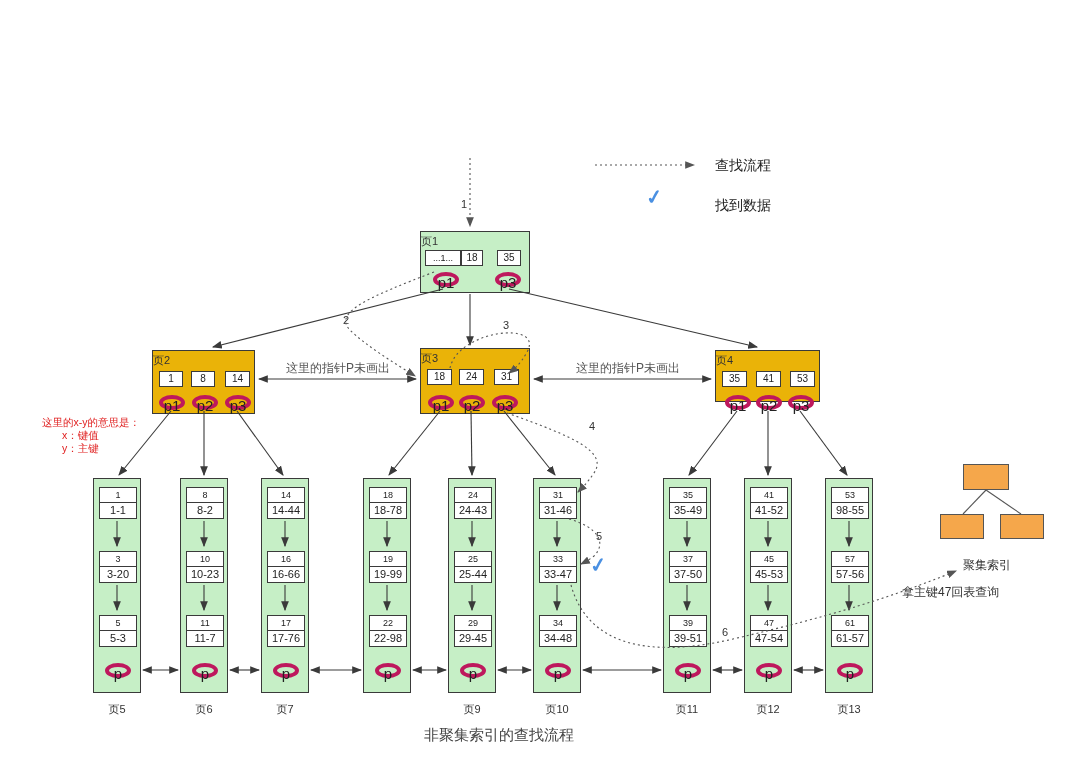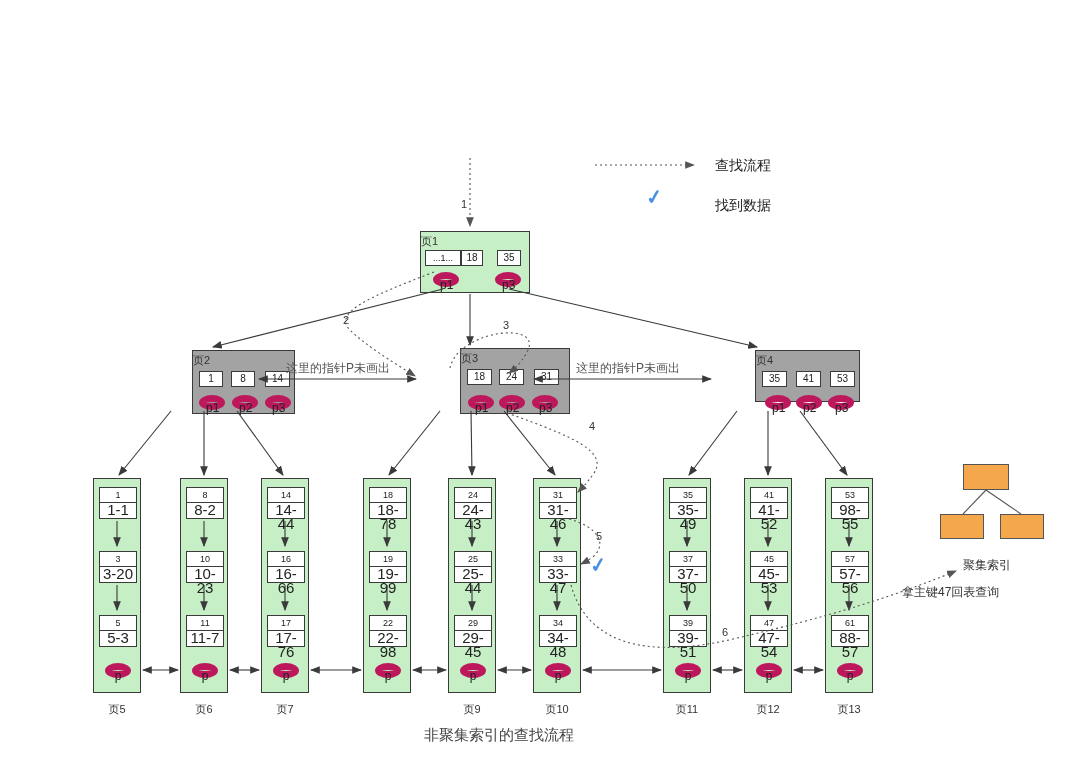--- a/index.html
+++ b/index.html
@@ -2,32 +2,32 @@
 <html><head>
 <meta charset="utf-8">
 <style>
   * { margin:0; padding:0; box-sizing:border-box; }
   html,body { background:#fff; font-family:"Liberation Sans", sans-serif; }
   .canvas { position:relative; width:1080px; height:784px; background:#fff; overflow:hidden; }
   .overlay { position:absolute; left:0; top:0; z-index:5; pointer-events:none; }
 
   .node { position:absolute; border:1px solid #3a3a3a; z-index:2; }
   .root-node { background:#c6efc6; }
-  .internal { background:#a3a3a3;margin-left:40px; }
+  .internal { background:#eab308; }
   .node-title { position:absolute; top:2px; left:0; right:0; font-size:11px; color:#333; }
   .kbox { position:absolute; height:16px; line-height:14px; background:#fff; border:1px solid #3a3a3a;
           text-align:center; font-size:10px; color:#222; overflow:hidden; }
-  .pell { position:absolute; width:26px; height:15px; line-height:13px; border:7px solid #be185d;
-          border-radius:50%; text-align:center; font-size:12px; color:#222; }
+  .pell { position:absolute; width:26px; height:15px; line-height:13px; border:4px solid #be185d;
+          border-radius:50%; text-align:center; font-size:15px; color:#222; }
 
   .leaf { position:absolute; top:478px; width:48px; z-index:2; }
   .leaf-box { position:relative; width:48px; height:215px; background:#c6efc6; border:1px solid #3a3a3a; }
   .rec { position:absolute; left:5px; width:38px; background:#fff; border:1px solid #3a3a3a; }
   .rec-key { height:15px; line-height:14px; text-align:center; font-size:9px; color:#222; border-bottom:1px solid #3a3a3a; }
-  .rec-val { height:15px; line-height:14px; text-align:center; font-size:15px; color:#222; }
+  .rec-val { height:15px; line-height:14px; text-align:center; font-size:11px; color:#222; }
   .leaf .pell { left:11px; top:184px; }
   .leaf-label { margin-top:9px; text-align:center; font-size:11px; color:#333; }
 
   .txt { position:absolute; z-index:3; color:#333; white-space:nowrap; }
   .step { font-size:11px; color:#333; }
   .small { font-size:12px; color:#555; }
   .check { font-size:20px; font-weight:bold; color:#4a90e2; transform:rotate(-8deg); }
   .red-note { position:absolute; z-index:3; font-size:10.5px; line-height:13px; color:#e02020; white-space:nowrap; }
   .red-note .ind { padding-left:20px; }
   .orange { position:absolute; background:#f5a74b; border:1px solid #555; z-index:2; }
@@ -115,20 +115,25 @@
       <path d="M 507 413 C 575 437 608 452 594 473 C 588 482 582 488 578 492" marker-end="url(#arrd)"></path>
       <path d="M 569 519 C 598 527 607 543 594 556 C 589 560 585 562 581 564" marker-end="url(#arrd)"></path>
       <path d="M 571 585 C 588 647 652 658 733 639 C 832 616 892 597 956 571" marker-end="url(#arrd)"></path>
     </g>
   </svg>
 
   <div class="txt" style="left:715px;top:157px;font-size:14px;color:#222">查找流程</div>
   <div class="txt check" style="left:646px;top:185px">✓</div>
   <div class="txt" style="left:715px;top:197px;font-size:14px;color:#222">找到数据</div>
 
+  <div class="red-note" style="left:42px;top:416px">
+    <div>这里的x-y的意思是：</div>
+    <div class="ind">x：键值</div>
+    <div class="ind">y：主键</div>
+  </div>
 
   <div class="node root-node" style="left:420px;top:231px;width:110px;height:62px">
     <div class="node-title">页1</div>
     <div class="kbox" style="left:4px;top:18px;width:36px;font-size:9px">...1...</div>
     <div class="kbox" style="left:40px;top:18px;width:22px">18</div>
     <div class="kbox" style="left:76px;top:18px;width:24px">35</div>
     <div class="pell" style="left:12px;top:40px">p1</div>
     <div class="pell" style="left:74px;top:40px">p3</div>
   </div>
 
@@ -322,21 +327,21 @@
       <div class="rec" style="top:8px">
         <div class="rec-key">53</div>
         <div class="rec-val">98-55</div>
       </div>
       <div class="rec" style="top:72px">
         <div class="rec-key">57</div>
         <div class="rec-val">57-56</div>
       </div>
       <div class="rec" style="top:136px">
         <div class="rec-key">61</div>
-        <div class="rec-val">88-57</div>
+        <div class="rec-val">61-57</div>
       </div>
       <div class="pell">p</div>
     </div>
     <div class="leaf-label">页13</div>
   </div>
 
   <div class="txt step" style="left:461px;top:198px">1</div>
   <div class="txt step" style="left:343px;top:314px">2</div>
   <div class="txt step" style="left:503px;top:319px">3</div>
   <div class="txt step" style="left:589px;top:420px">4</div>

